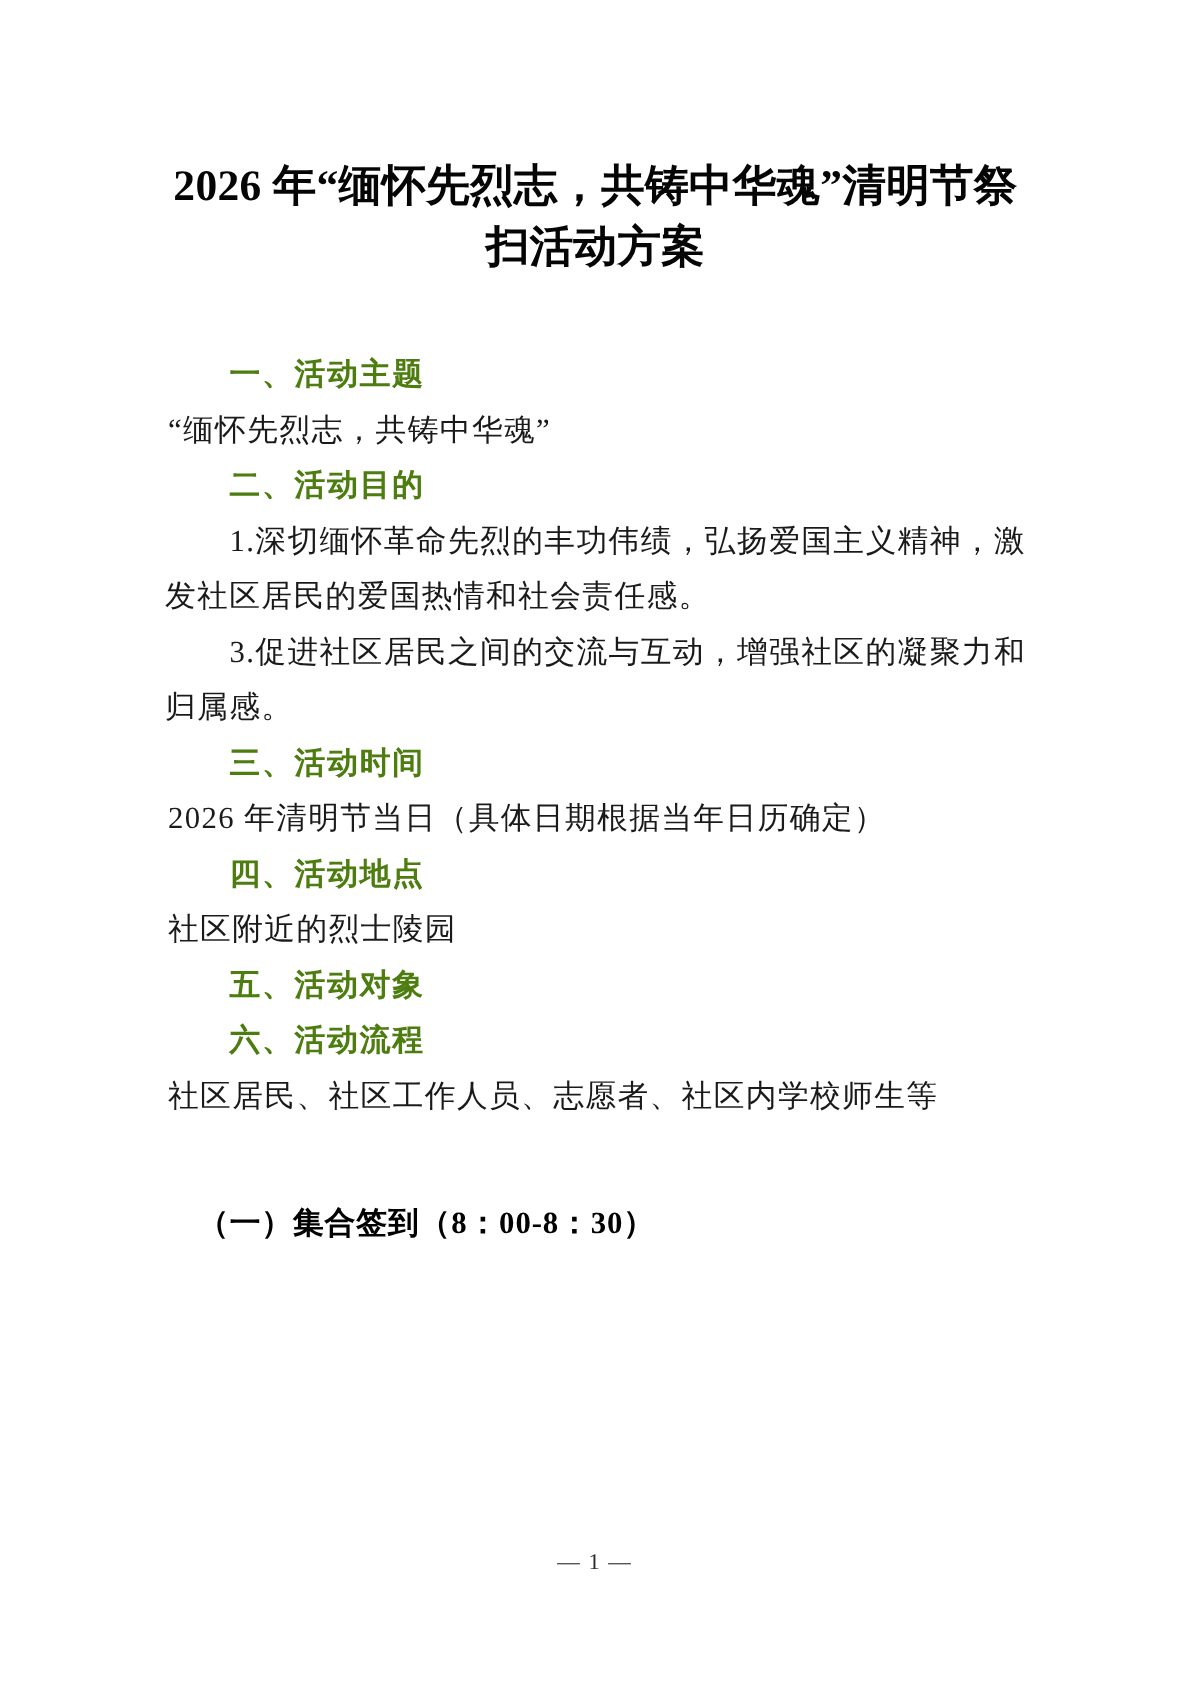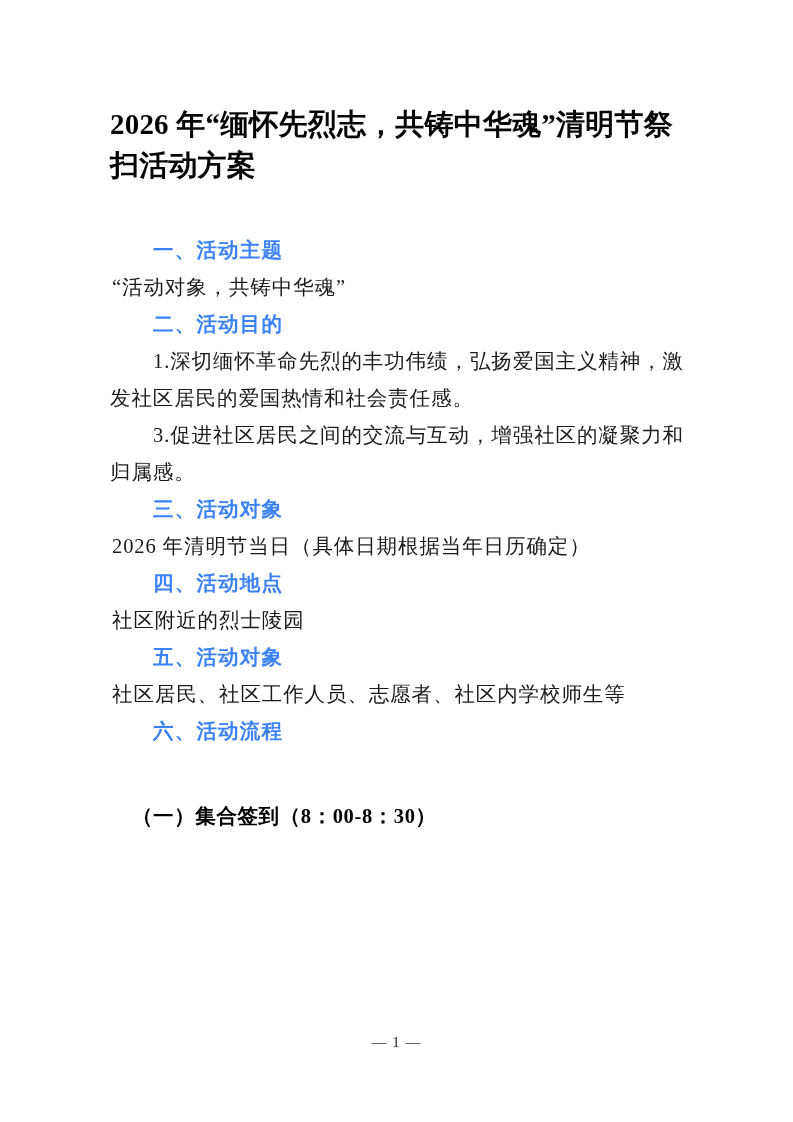--- a/index.html
+++ b/index.html
@@ -36,20 +36,21 @@
   }
 
   
   .doc-title {
     margin: 0;
     padding: 0;
     font-family: "Liberation Serif", "DejaVu Serif", serif;
     font-weight: 700;
     font-size: 29px;
     line-height: 41px;
+    text-align: center;
     letter-spacing: 0.2px;
     color: #050505;
     position: absolute;
     top: 104px;
     left: 0;
     width: 574px;
   }
 
   
   .body-block {
@@ -68,21 +69,21 @@
     text-justify: inter-ideograph;
     letter-spacing: 0.9px;
   }
 
   .para.indent {
     text-indent: 43px;
   }
 
   .para.heading {
     font-weight: 700;
-    color: #3b82f6;
+    color: #4d7c0f;
     text-indent: 43px;
     letter-spacing: 1.2px;
   }
 
   .para.plain {
     text-indent: 2px;
   }
 
   .para.bold-line {
     font-weight: 700;
@@ -110,31 +111,31 @@
 <body>
 
 <div class="page">
 
   <div class="content">
 
     <h1 class="doc-title">2026 年“缅怀先烈志，共铸中华魂”清明节祭扫活动方案</h1>
 
     <div class="body-block" id="body-block" style="top:232px;">
         <p class="para heading">一、活动主题</p>
-        <p class="para plain">“活动对象，共铸中华魂”</p>
+        <p class="para plain">“缅怀先烈志，共铸中华魂”</p>
         <p class="para heading">二、活动目的</p>
         <p class="para indent">1.深切缅怀革命先烈的丰功伟绩，弘扬爱国主义精神，激发社区居民的爱国热情和社会责任感。</p>
         <p class="para indent">3.促进社区居民之间的交流与互动，增强社区的凝聚力和归属感。</p>
-        <p class="para heading">三、活动对象</p>
+        <p class="para heading">三、活动时间</p>
         <p class="para plain">2026 年清明节当日（具体日期根据当年日历确定）</p>
         <p class="para heading">四、活动地点</p>
         <p class="para plain">社区附近的烈士陵园</p>
         <p class="para heading">五、活动对象</p>
+        <p class="para heading">六、活动流程</p>
         <p class="para plain">社区居民、社区工作人员、志愿者、社区内学校师生等</p>
-        <p class="para heading">六、活动流程</p>
         <p class="para bold-line">（一）集合签到（8：00-8：30）</p>
       </div>
 
   </div>
 
   <div class="page-footer">— 1 —</div>
 
 </div>
 
 </body></html>

